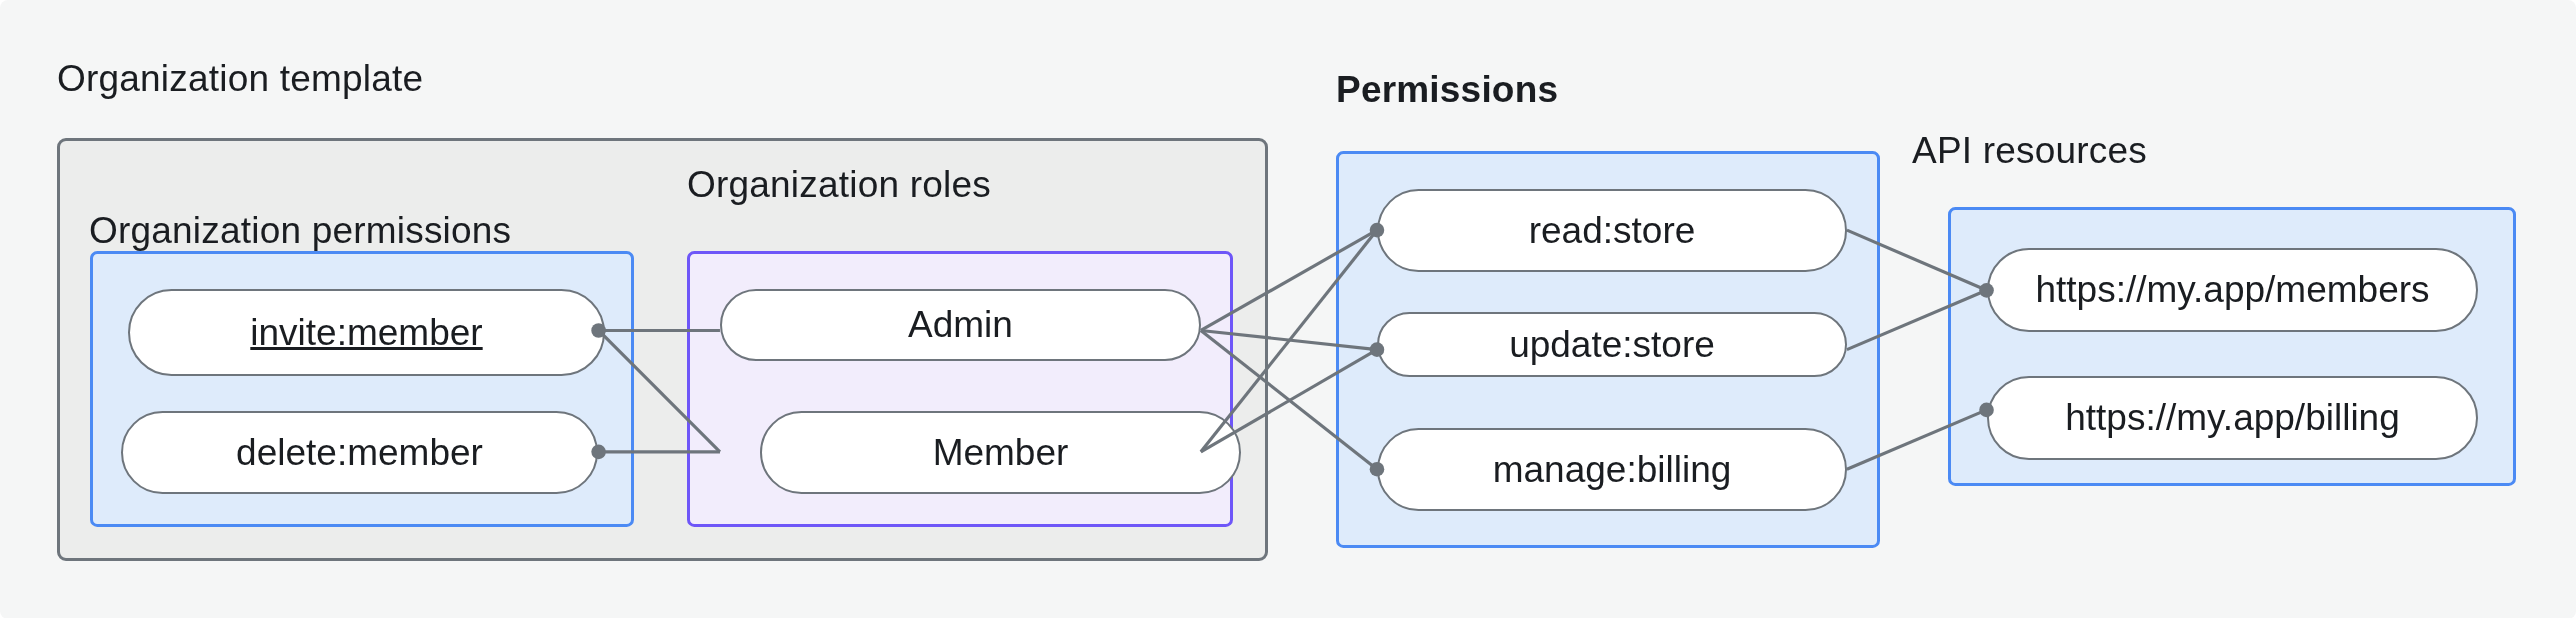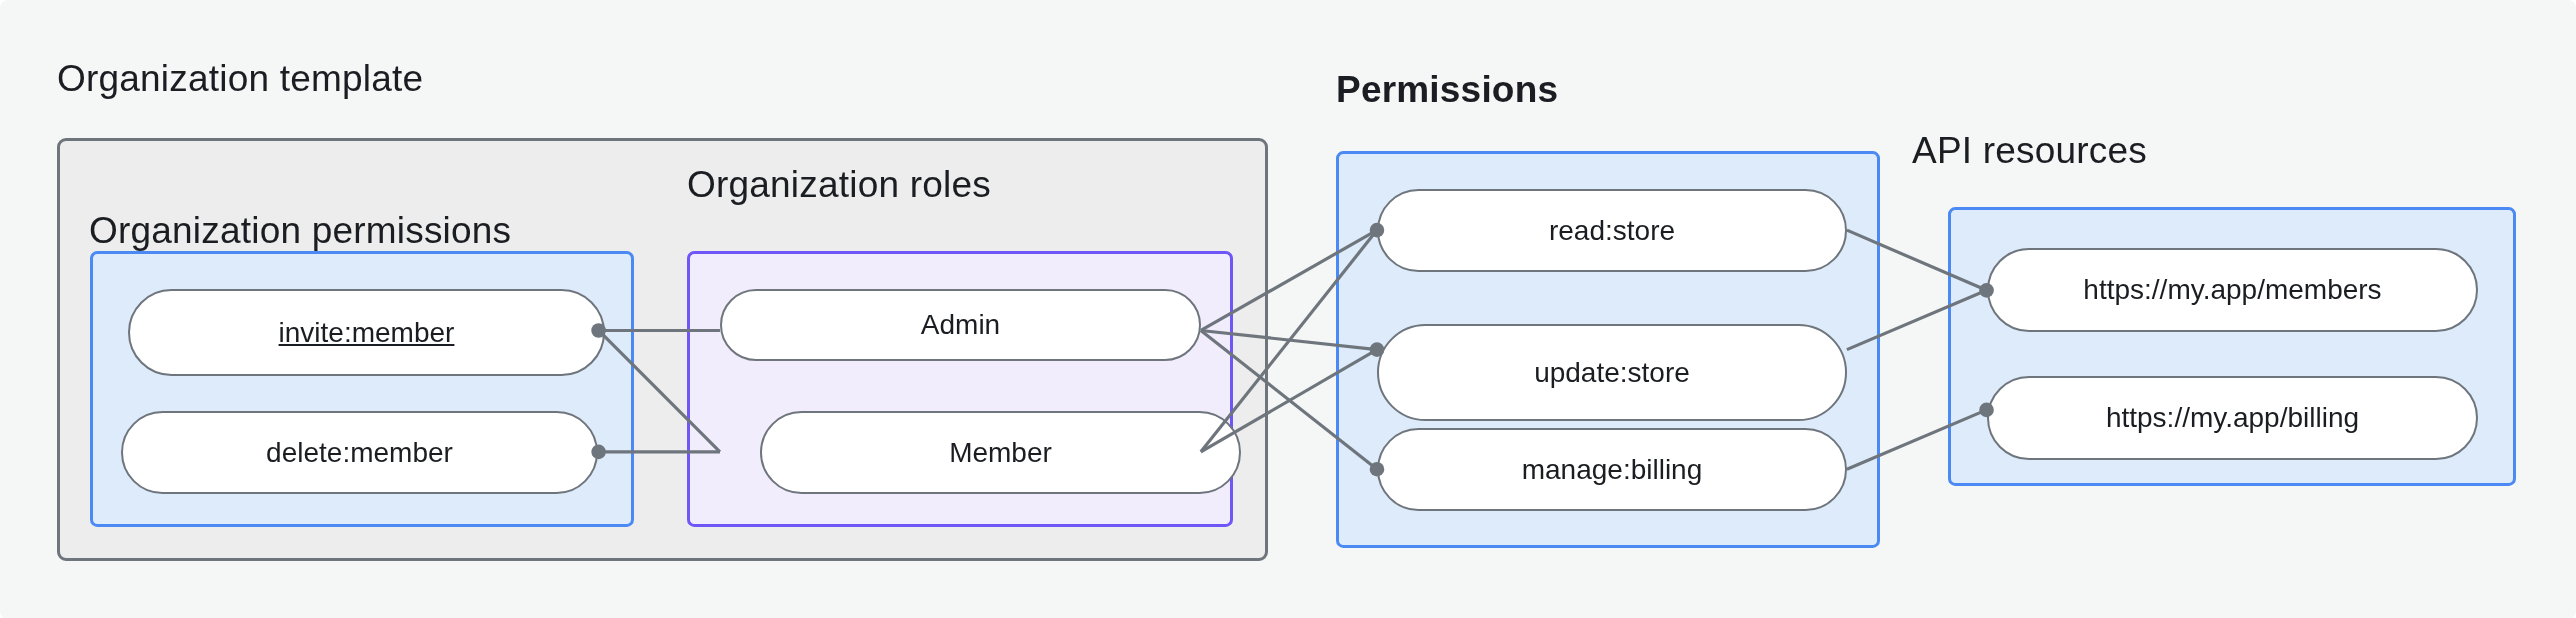--- a/index.html
+++ b/index.html
@@ -68,21 +68,21 @@
     z-index: 2;
   }
   .pill {
     position: absolute;
     background: var(--pill_fill);
     border: 2.7px solid var(--pill_border);
     border-radius: 912px;
     display: flex;
     align-items: center;
     justify-content: center;
-    font-size: 28px;
+    font-size: 37px;
     color: var(--text_color);
     white-space: nowrap;
     z-index: 2;
   }
 
   
   #org-template-label   { left: 57px;   top: 58px; }
   #org-template-box     { left: 57px;   top: 138px;  width: 1211px; height: 423px; }
 
   #org-permissions-label{ left: 89px;   top: 170px; margin-top: 40px; }
@@ -91,21 +91,21 @@
   #node-delete-member   { left: 121px;  top: 411px;  width: 477px;  height: 83px; }
 
   #org-roles-label      { left: 687px;  top: 164px; }
   #org-roles-box        { left: 687px;  top: 251px;  width: 546px;  height: 276px; }
   #node-admin           { left: 720px;  top: 289px;  width: 481px;  height: 72px; text-align: center; }
   #node-member          { left: 760px;  top: 411px;  width: 481px;  height: 83px; }
 
   #permissions-label    { left: 1336px; top: 69px; font-weight: bold; }
   #permissions-box      { left: 1336px; top: 151px;  width: 544px;  height: 397px; }
   #node-read-store      { left: 1377px; top: 189px;  width: 470px;  height: 83px; }
-  #node-update-store    { left: 1377px; top: 324px;  width: 470px;  height: 97px; }
+  #node-update-store    { left: 1377px; top: 312px;  width: 470px;  height: 65px; }
   #node-manage-billing  { left: 1377px; top: 428px;  width: 470px;  height: 83px; }
 
   #api-resources-label  { left: 1912px; top: 130px; }
   #api-resources-box    { left: 1948px; top: 207px;  width: 568px;  height: 279px; }
   #node-api-members     { left: 1987px; top: 248px;  width: 491px;  height: 84px; }
   #node-api-billing     { left: 1987px; top: 376px;  width: 491px;  height: 84px; }
 </style>
 </head>
 <body>
 

